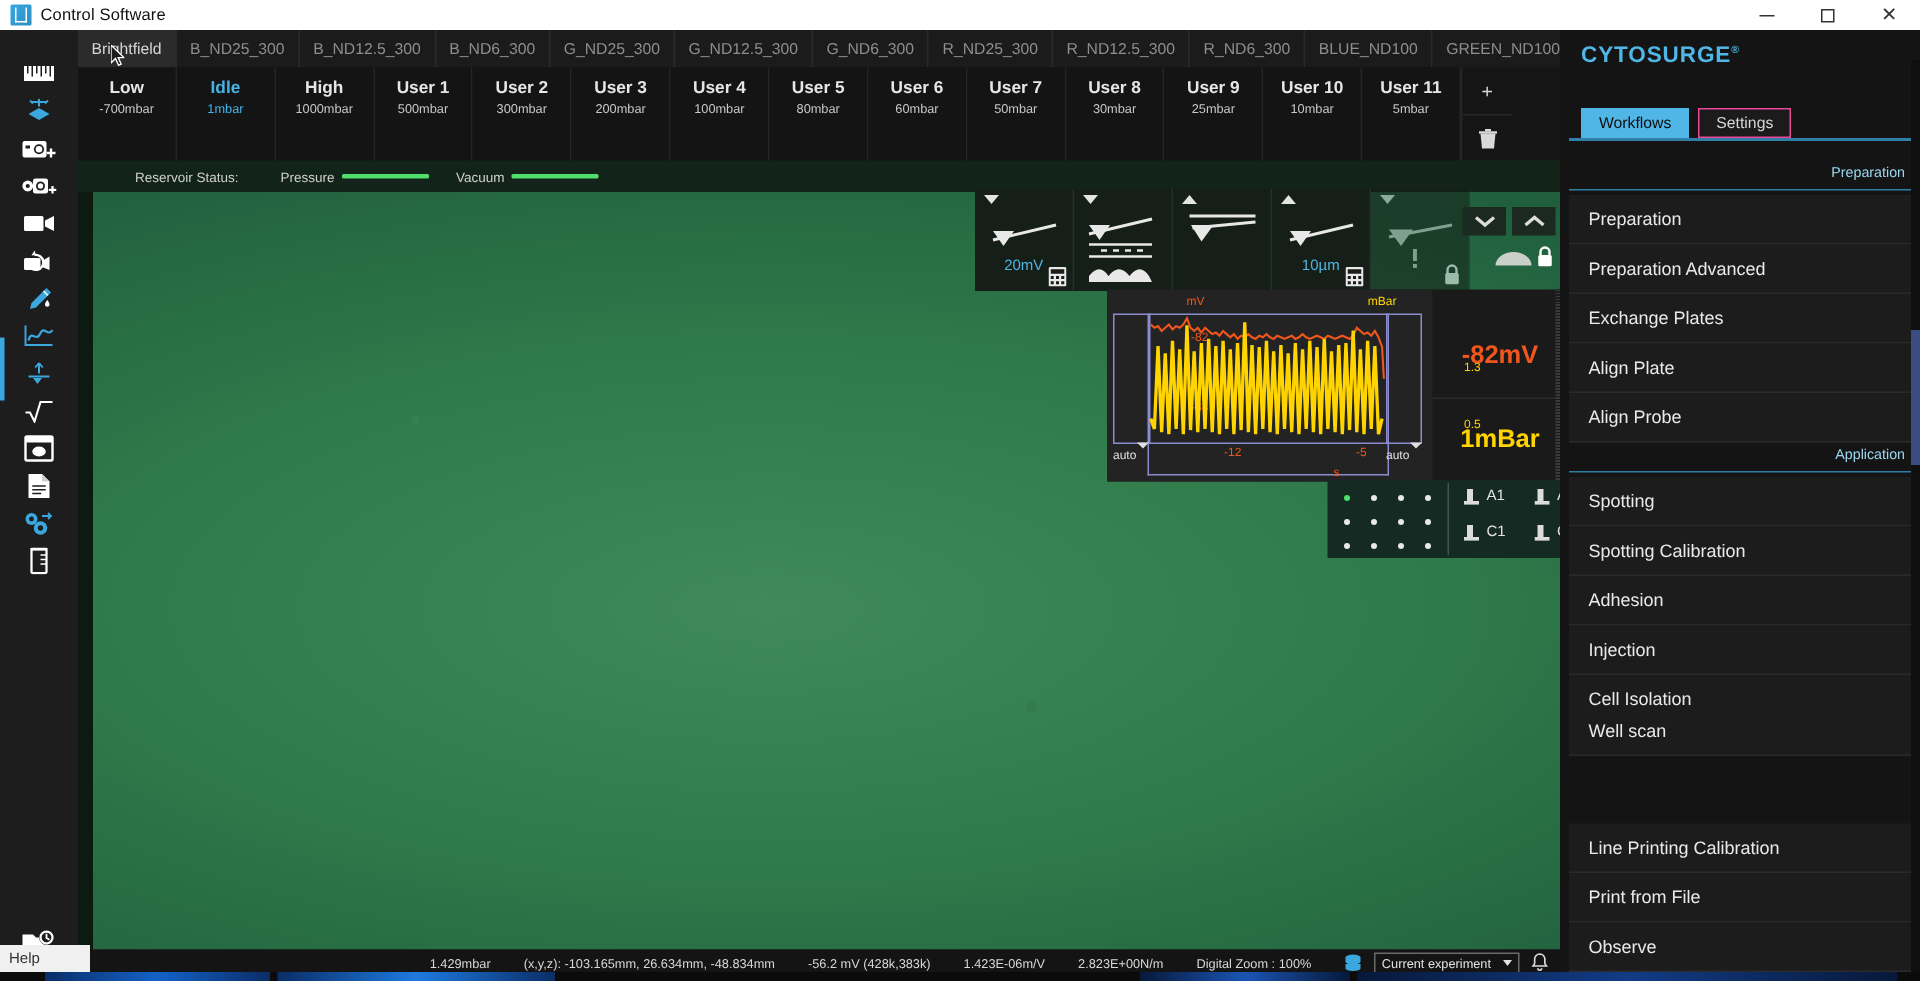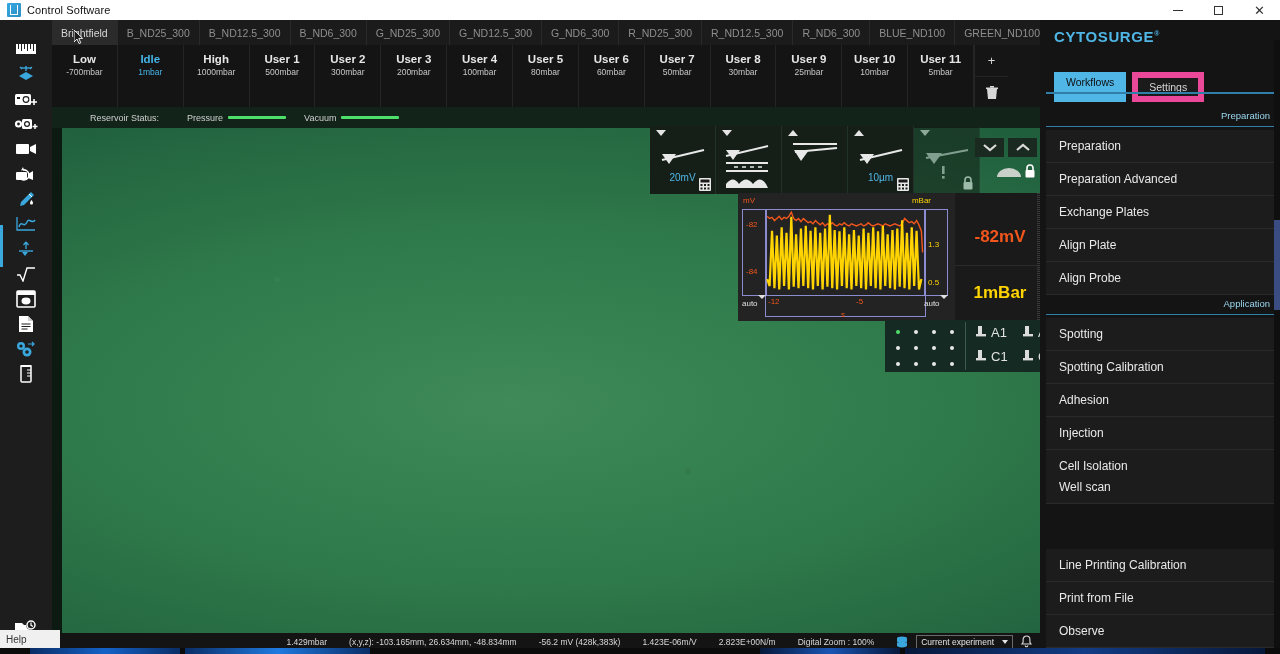--- a/index.html
+++ b/index.html
@@ -156,21 +156,21 @@
   .ogr-btn { position:absolute; width:29px; height:19px; background:#1b2a20;
      display:flex; align-items:center; justify-content:center; cursor:pointer;}
 
   
   .scope {
     position:absolute; left:738px; top:193px; width:307px; height:128px;
     background:#1a1a1a;
     display:flex;
   }
   .scope-plot { position:relative; width:217px; height:128px; background:#232323; }
-  .sp-axis-lbl { position:absolute; font-size:8px; }
+  .sp-axis-lbl { position:absolute; font-size:8px;margin-left:48px; }
   .sp-canvas {
     position:absolute; left:27px; top:16px; width:159px; height:85px;
     border:1px solid #8b8bd0;
   }
   .sp-xbox{
     position:absolute; left:27px; top:101px; width:159px; height:22px;
     border:1px solid #8b8bd0; border-top:none;
   }
   .sp-lbox{ position:absolute; left:4px; top:16px; width:23px; height:85px; border:1px solid #8b8bd0;}
   .sp-rbox{ position:absolute; left:186px; top:16px; width:22px; height:85px; border:1px solid #8b8bd0;}
@@ -188,38 +188,38 @@
   
   .plate {
     position:absolute; left:885px; top:320px; width:160px; height:52px;
     background:#152a22; display:flex;
   }
   .plate-grid { width:72px; position:relative; border-right:1px solid #3c5a4c; margin:2px 4px 2px 8px;}
   .pdot { position:absolute; width:4px; height:4px; border-radius:50%; background:#e8e8e8;}
   .pdot.sel { background:#4ee06a; }
   .plate-tips { flex:1; position:relative; }
   .tip { position:absolute; display:flex; align-items:flex-start; }
-  .tip .lab { font-size:13px; color:#e2e2e2; margin-left:1px; }
+  .tip .lab { font-size:10px; color:#e2e2e2; margin-left:1px; }
 
   
   .rpanel {
     position:absolute; left:1040px; top:20px; width:240px; height:634px;
     background:#141414;
   }
   .brand {
     position:absolute; left:14px; top:8px; font-size:15px; font-weight:bold;
     color:#4fb6e6; letter-spacing:.6px;
   }
   .brand sup { font-size:7px; vertical-align:super; }
   .rtabs { position:absolute; left:14px; top:52px; display:flex; gap:6px; }
   .rtab {
     padding:4px 12px; font-size:10.5px; cursor:pointer;
   }
   .rtab.active { background:#4fb6e6; color:#0d0d0d; }
-  .rtab.idle { background:#1b1b1b; color:#d6d6d6; border:6px solid #ec4899; padding:3px 11px;}
+  .rtab.idle { background:#1b1b1b; color:#d6d6d6; border:1px solid #ec4899; padding:3px 11px;}
   .rtabs-line { position:absolute; left:6px; top:72px; width:228px; height:2px; background:#2f7fa8; }
   .rsec {
     position:absolute; left:6px; width:228px; height:17px;
     text-align:right; font-size:9.5px; color:#9bd7f0; padding-right:4px;
     box-sizing:border-box; border-bottom:1px solid #2f7fa8;
   }
   .ritem {
     position:absolute; left:6px; width:228px; height:33px;
     display:flex; align-items:center; padding-left:13px; box-sizing:border-box;
     font-size:12px; color:#e9e9e9; background:#1c1c1c;

